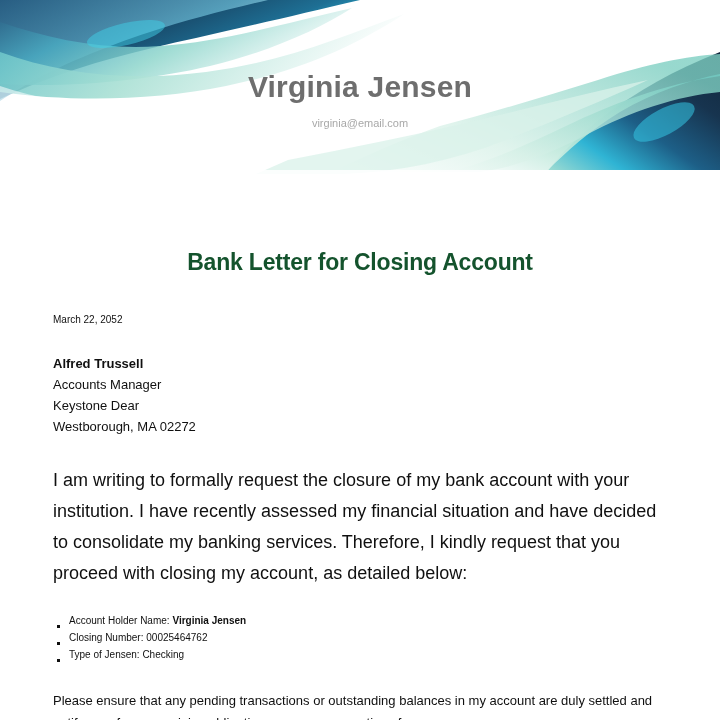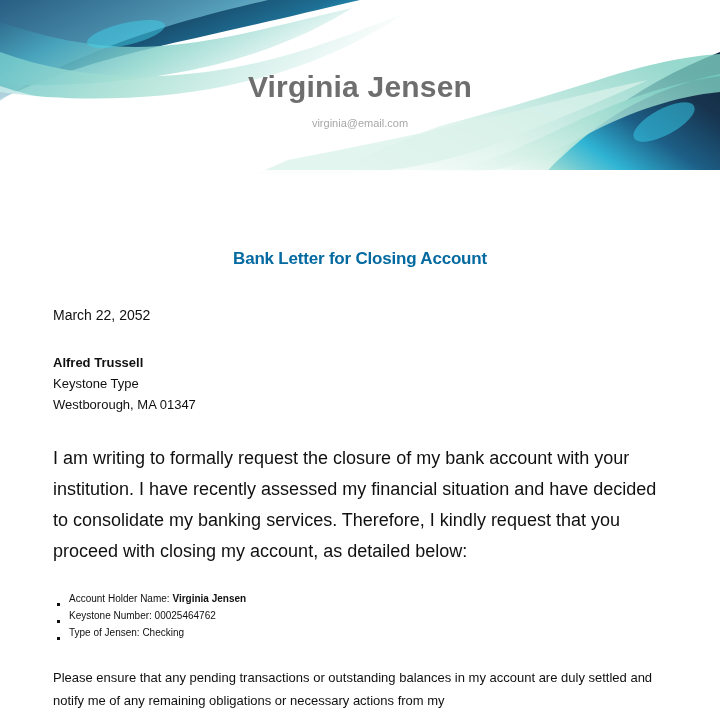--- a/index.html
+++ b/index.html
@@ -62,29 +62,29 @@
   
   .doc-body {
     position: relative;
     padding: 0 53px;
     box-sizing: border-box;
     width: 720px;
     color: #101010;
   }
   .letter-title {
     text-align: center;
-    font-size: 17px;
+    font-size: 23px;
     font-weight: bold;
-    color: #0369a1;
+    color: #14532d;
     margin: 74px 0 0 0;
     line-height: 1.2;
     letter-spacing: -0.2px;
   }
   .letter-date {
-    font-size: 14px;
+    font-size: 10px;
     margin: 36px 0 0 0;
     line-height: 1.45;
   }
   .recipient-block {
     margin: 26px 0 0 0;
     font-size: 13px;
     line-height: 1.62;
   }
   .recipient-name {
     font-weight: bold;
@@ -212,27 +212,28 @@
 </div>
 
 <div class="doc-body">
 
   <h1 class="letter-title">Bank Letter for Closing Account</h1>
 
   <div class="letter-date">March 22, 2052</div>
 
   <div class="recipient-block">
     <div class="recipient-name">Alfred Trussell</div>
-    <div>Keystone Type</div>
-    <div>Westborough, MA 01347</div>
+    <div>Accounts Manager</div>
+    <div>Keystone Dear</div>
+    <div>Westborough, MA 02272</div>
   </div>
 
 
   <p class="body-paragraph">I am writing to formally request the closure of my bank account with your institution. I have recently assessed my financial situation and have decided to consolidate my banking services. Therefore, I kindly request that you proceed with closing my account, as detailed below:</p>
 
   <ul class="account-list">
       <li><span>Account Holder Name: </span><b>Virginia Jensen</b></li>
-      <li><span>Keystone Number: </span><span>00025464762</span></li>
+      <li><span>Closing Number: </span><span>00025464762</span></li>
       <li><span>Type of Jensen: </span><span>Checking</span></li>
     </ul>
 
   <p class="closing-paragraph">Please ensure that any pending transactions or outstanding balances in my account are duly settled and notify me of any remaining obligations or necessary actions from my</p>
 </div>
 
 </body></html>

